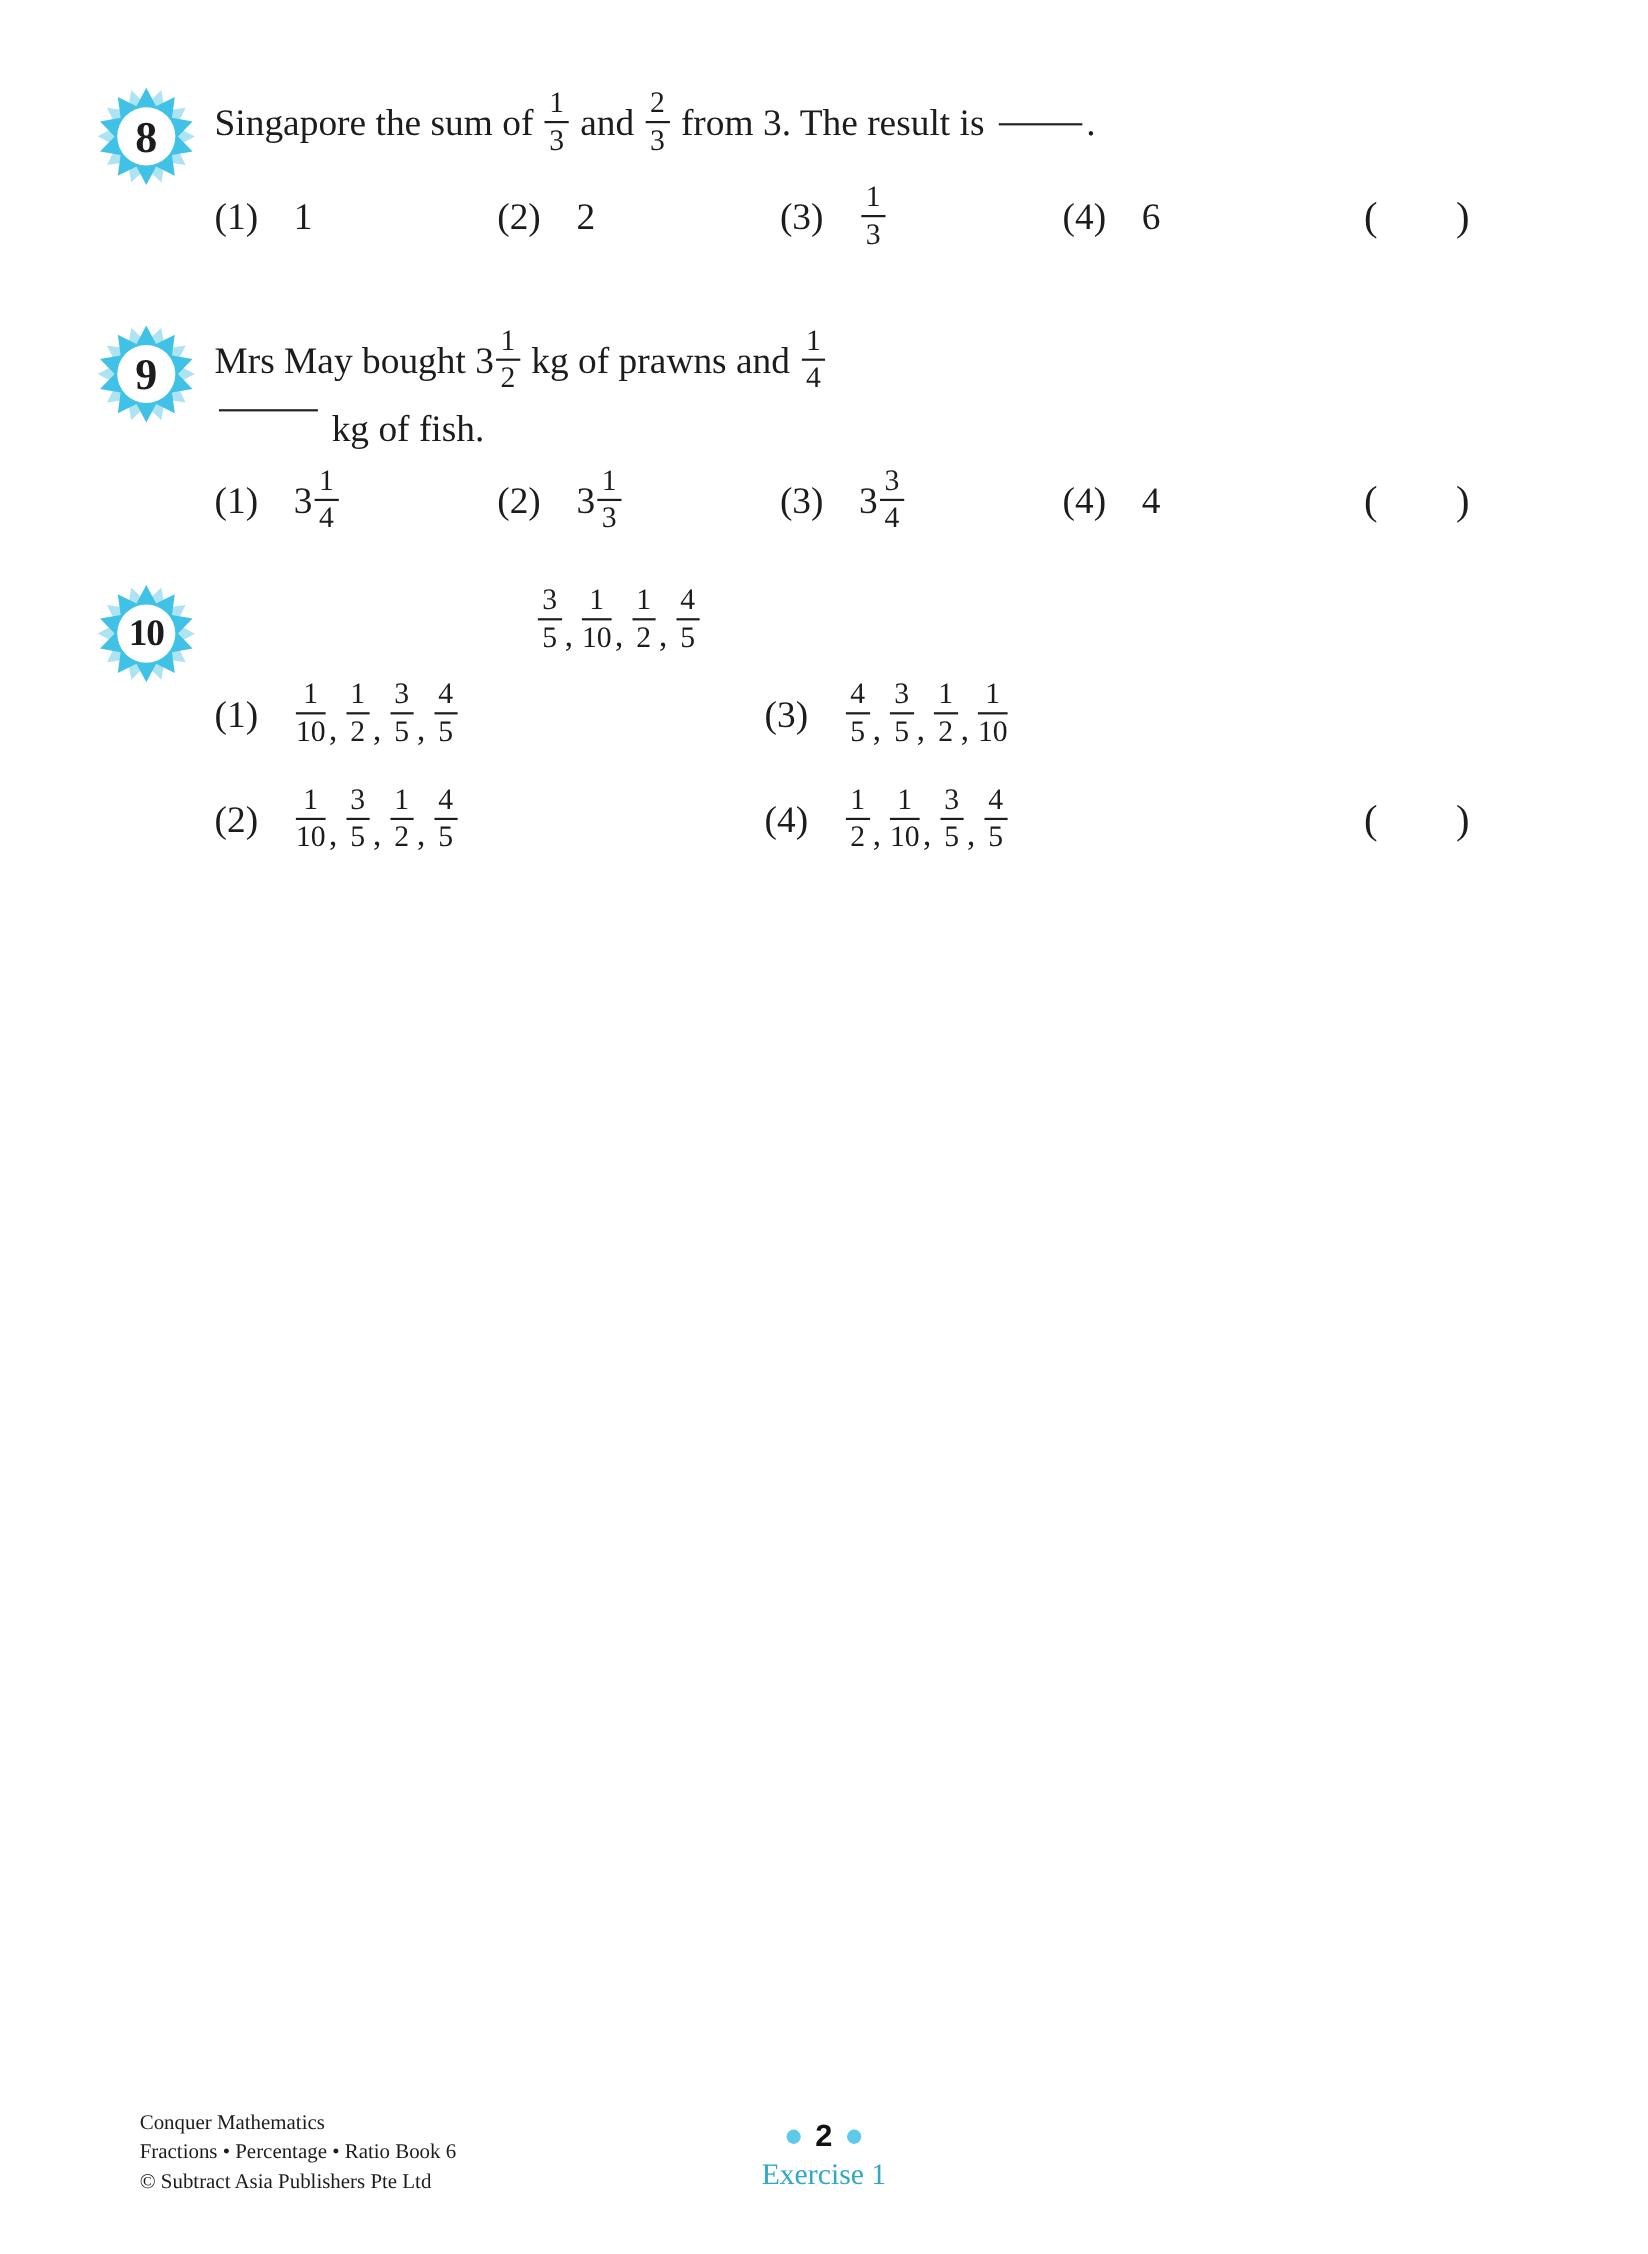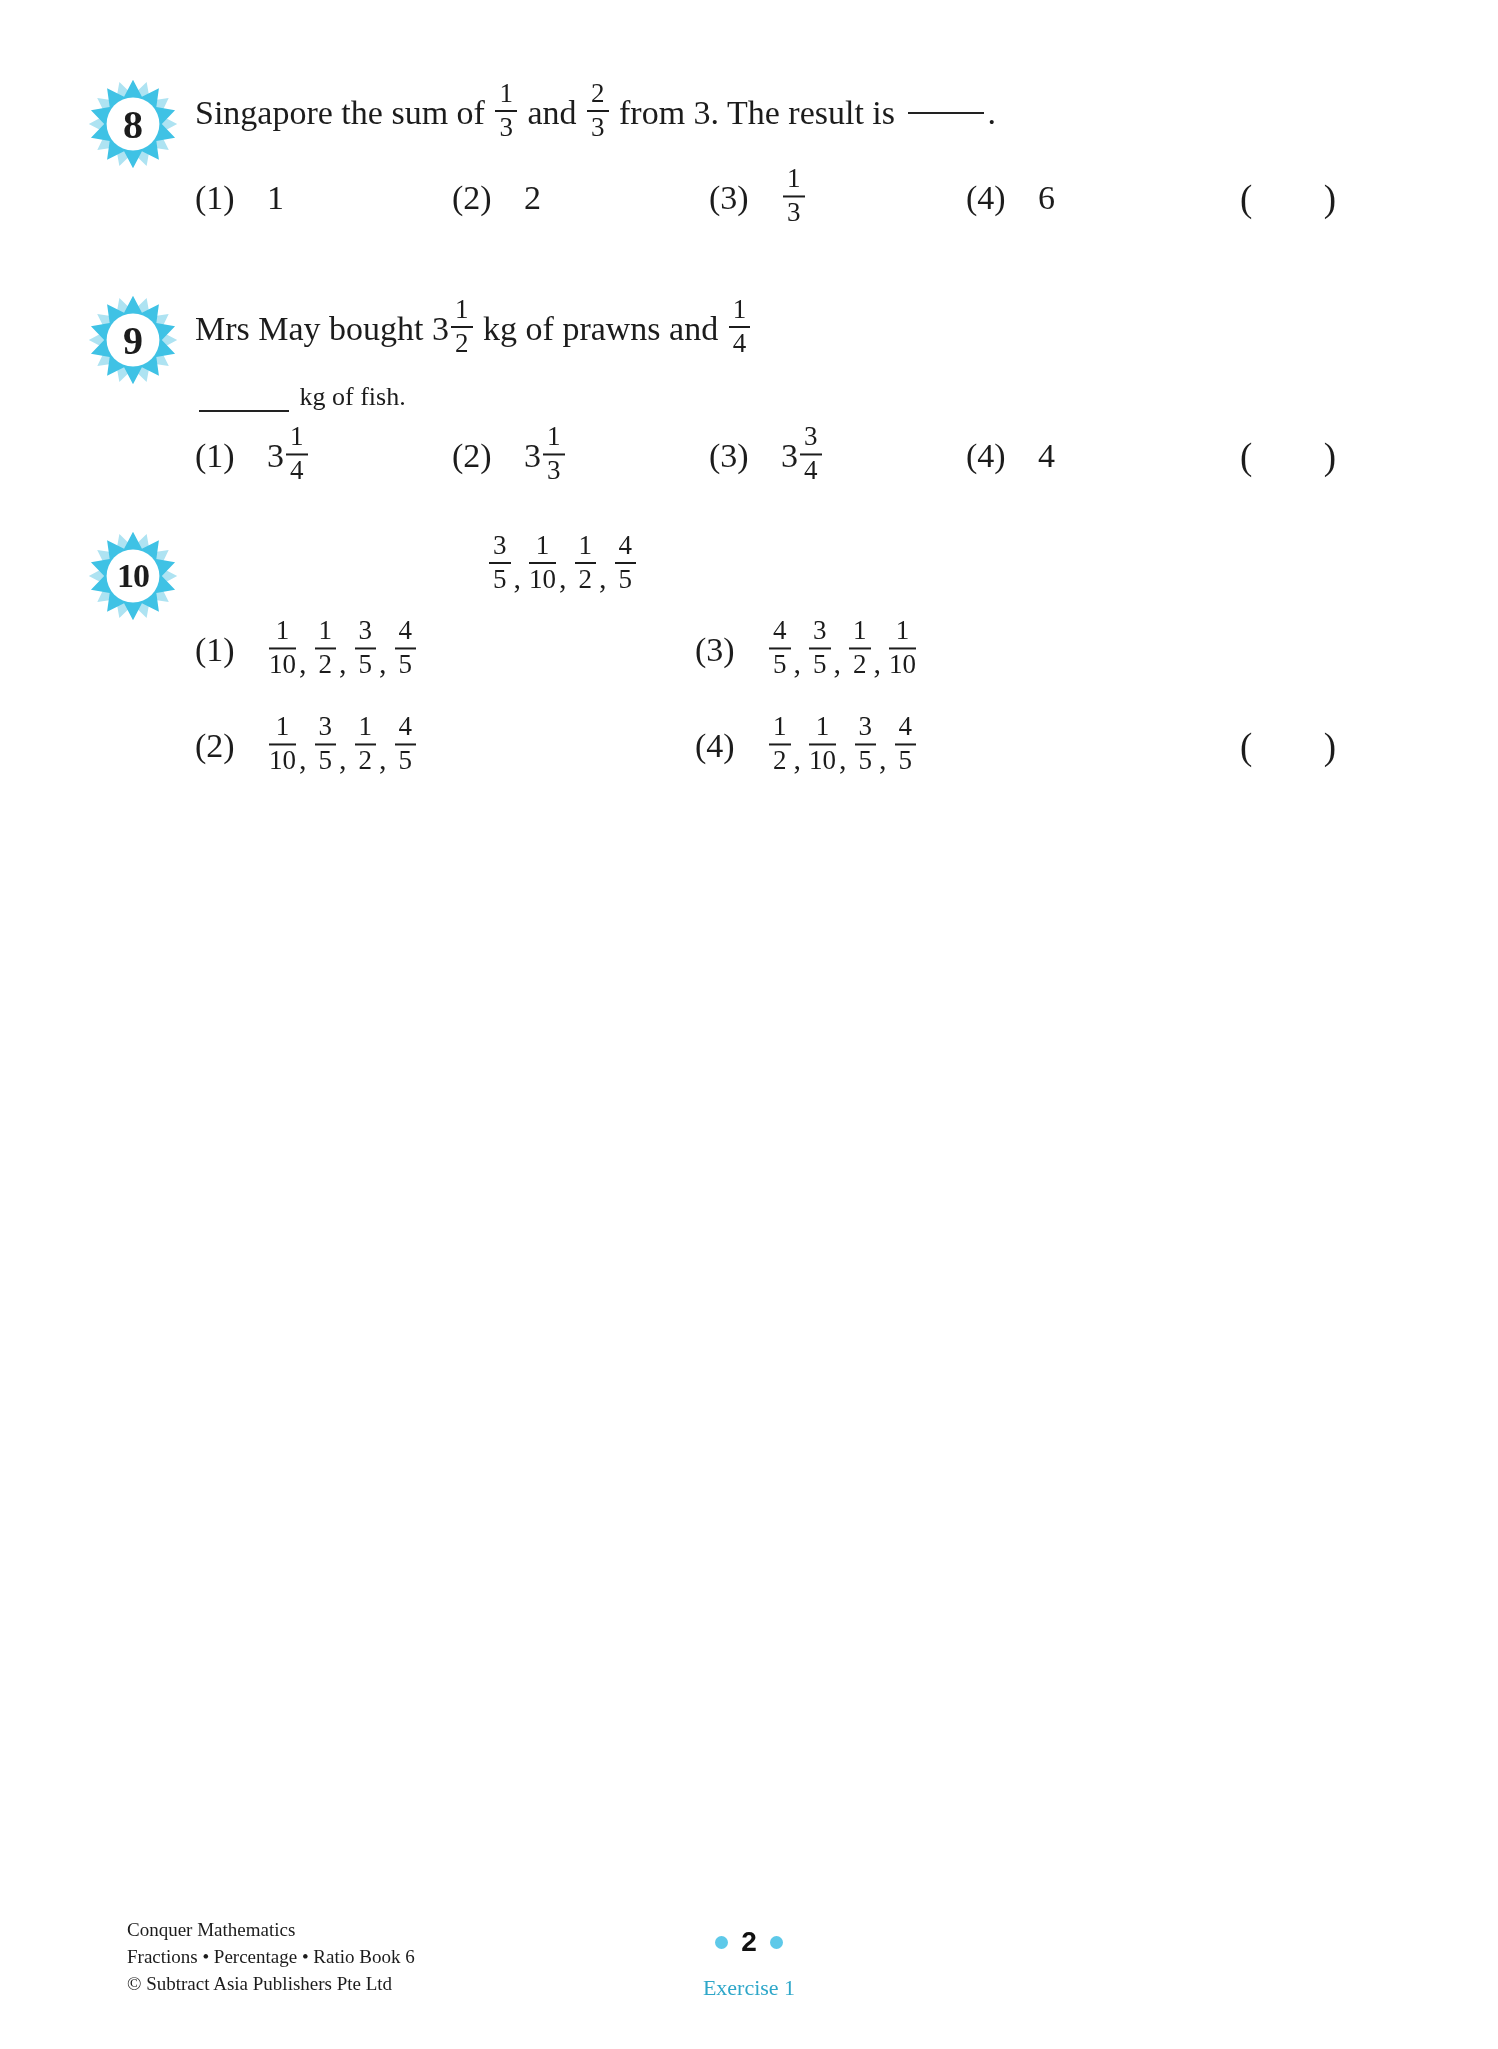--- a/index.html
+++ b/index.html
@@ -29,21 +29,21 @@
     position:absolute;inset:0;display:flex;align-items:center;justify-content:center;
     font-weight:bold;font-size:40px;color:var(--ink,#1c1c1c);
   }
   #q10 .bnum{font-size:34px;letter-spacing:-1px}
   .qcontent{flex:1;position:relative}
   .prompt{
     font-size:34px;min-height:86px;display:flex;align-items:center;flex-wrap:wrap;
     line-height:1.2;
   }
   #q10 .prompt{min-height:62px}
-  .prompt2{font-size:26px;height:40px;display:flex;align-items:flex-end}
+  .prompt2{font-size:34px;height:40px;display:flex;align-items:flex-start}
   .txt{white-space:pre-wrap}
   
   .frac{display:inline-block;vertical-align:middle;text-align:center;line-height:1.02;margin:0 2px;transform:translateY(-2px)}
   .fnum{display:block;font-size:27px;padding:0 4px 2px;border-bottom:2.2px solid var(--ink,#1c1c1c)}
   .fden{display:block;font-size:27px;padding-top:2px}
   .mixed{display:inline-flex;align-items:center}
   .mixed .whole{font-size:34px}
   .blank{display:inline-block;height:1px;border-bottom:2.5px solid #222;vertical-align:-4px;margin:0 4px}
   .list-comma{display:inline-block;vertical-align:middle;transform:translateY(13px);margin:0 6px 0 1px;font-size:30px}
   
@@ -59,21 +59,21 @@
     width:96px;display:flex;justify-content:space-between;font-size:37px;
   }
   
   .given{height:86px;display:flex;align-items:center;padding-left:292px;font-size:34px}
   
   .footer-left{position:absolute;left:127px;top:1916px;font-size:19px;line-height:27px}
   .footer-center{position:absolute;left:0;right:0;top:1926px;text-align:center}
   .pgnum-row{display:flex;align-items:center;justify-content:center;gap:13px}
   .dot{width:13px;height:13px;border-radius:50%;background:var(--dot-cyan,#5ec9e9);display:inline-block}
   .pg{font-family:"Liberation Sans", sans-serif;font-weight:bold;font-size:28px;color:#111}
-  .exlabel{margin-top:17px;font-size:22px;color:var(--accent-cyan,#2ea7c9)}
+  .exlabel{margin-top:3px;font-size:27px;color:var(--accent-cyan,#2ea7c9)}
 </style>
 </head>
 <body>
 
 <div class="page">
 
   <section class="question" id="q8">
     <div class="badge">
       <svg viewBox="0 0 100 100" aria-hidden="true">
         <polygon class="star-light" transform="rotate(18 50 50)" points="50,4 59.3,21.5 77,12.8 74.3,32.4 93.8,35.8 80,50 93.8,64.2 74.3,67.6 77,87.2 59.3,78.5 50,96 40.7,78.5 23,87.2 25.7,67.6 6.2,64.2 20,50 6.2,35.8 25.7,32.4 23,12.8 40.7,21.5"></polygon>

